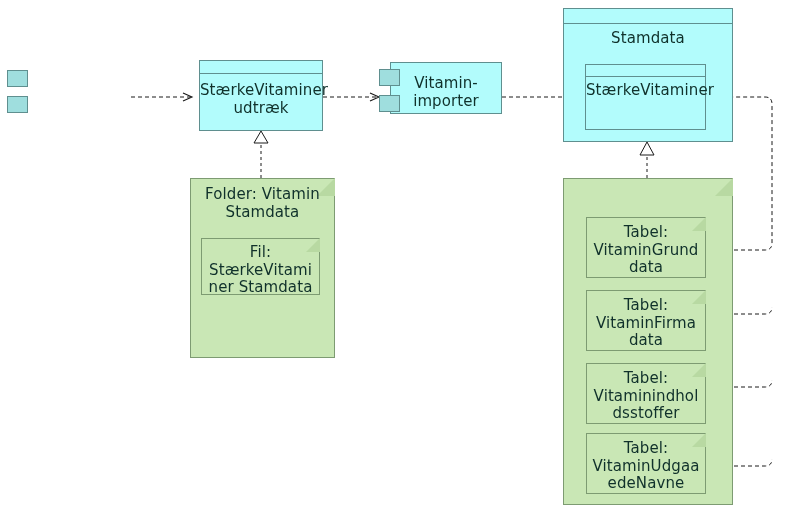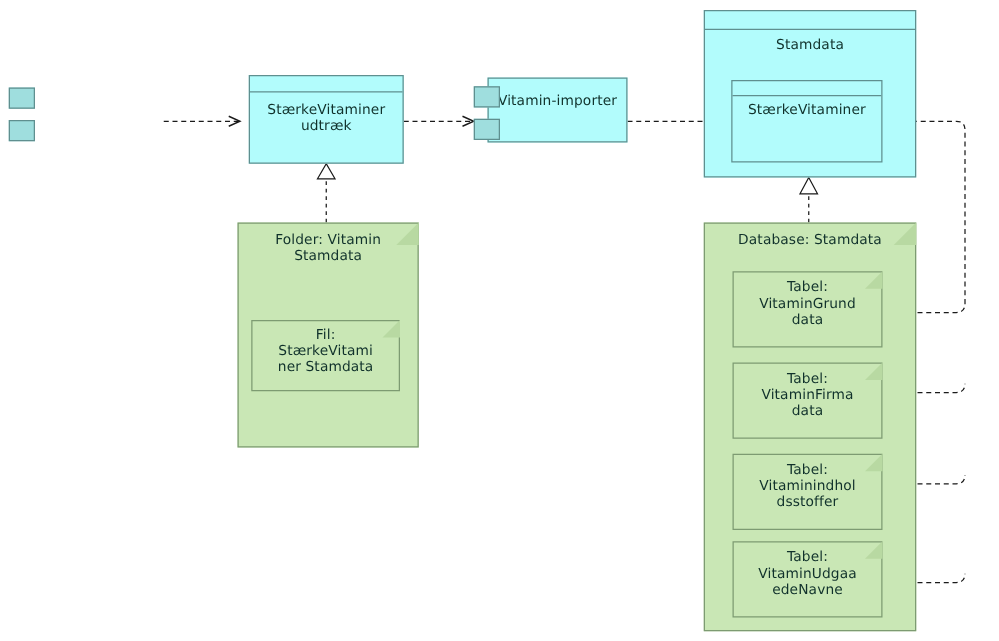--- a/index.html
+++ b/index.html
@@ -52,21 +52,21 @@
     border-bottom: 1px solid #5f8f8f;
     box-sizing: border-box;
     pointer-events: none;
   }
 
   .label {
     position: absolute;
     left: 0;
     right: 0;
     text-align: center;
-    font-size: 11px;
+    font-size: 15px;
     letter-spacing: .1px;
     white-space: pre-line;
   }
 
   
   .fold {
     position: absolute;
     top: -1px;
     right: -1px;
     width: 0;
@@ -186,32 +186,31 @@
     <div class="label" style="top:17px;">StærkeVitaminer</div>
   </div>
 
   <div class="node artifact" style="left:190px; top:178px; width:145px; height:180px;">
     <div class="fold"></div>
     <div class="fold-edge"></div>
     <div class="label" style="top:7px;">Folder: Vitamin
 Stamdata</div>
   </div>
 
-  <div class="node artifact" style="left:201px; top:238px; width:119px; height:57px;margin-top:18px;">
+  <div class="node artifact" style="left:201px; top:238px; width:119px; height:57px;">
     <div class="fold sm"></div>
     <div class="fold-edge sm"></div>
     <div class="label" style="top:5px;">Fil:
 StærkeVitami
 ner Stamdata</div>
   </div>
 
   <div class="node artifact" style="left:563px; top:178px; width:170px; height:327px;">
     <div class="fold"></div>
     <div class="fold-edge"></div>
-    <div class="label" style="top:7px;">Database: Stamdata</div>
   </div>
 
   <div class="node artifact" style="left:586px; top:217px; width:120px; height:61px;">
     <div class="fold sm"></div>
     <div class="fold-edge sm"></div>
     <div class="label" style="top:6px;">Tabel:
 VitaminGrund
 data</div>
   </div>
 

